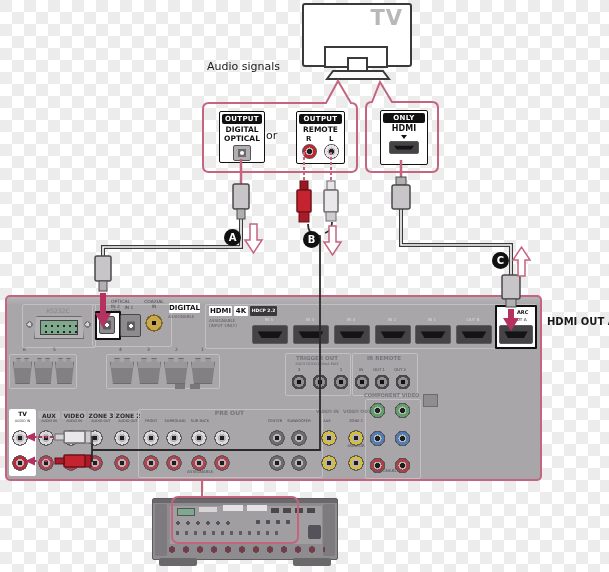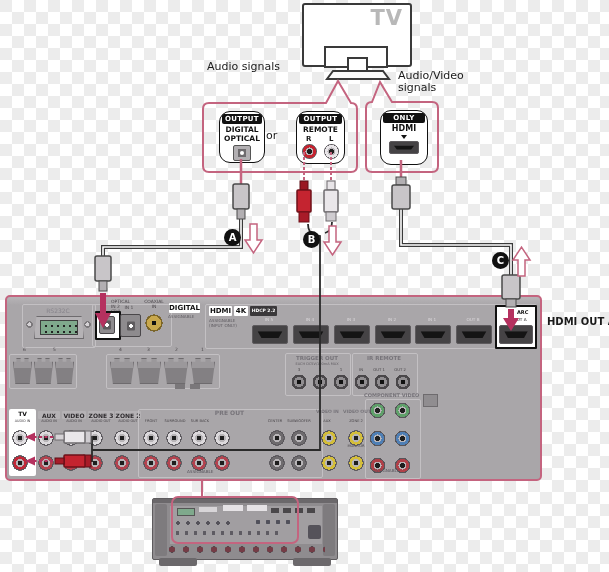--- a/index.html
+++ b/index.html
@@ -3,21 +3,21 @@
 <meta charset="utf-8">
 <style>
   html,body{margin:0;padding:0}
   #stage{position:relative;width:609px;height:572px;overflow:hidden;
     font-family:"DejaVu Sans",sans-serif;
     background-image:conic-gradient(#ffffff 25%, #ececec 25% 50%, #ffffff 50% 75%, #ececec 75%);
     background-size:24px 24px;}
   .abs{position:absolute}
   .t{position:absolute;color:#1a1a1a;line-height:1.05}
   .ctr{text-align:center}
-  .blk{position:absolute;background:#fff;border:1.6px solid #111;border-radius:11px}
+  .blk{position:absolute;background:#fff;border:1.6px solid #111;border-radius:2px}
   .hdr{margin:2px 2px 1px 2px;background:#111;color:#fff;font-weight:bold;font-size:7px;
     text-align:center;border-radius:2px;padding:1px 0;letter-spacing:.3px}
   .bl{font-weight:bold;font-size:7.5px;text-align:center;color:#111}
   .panel{position:absolute;left:5px;top:295px;width:537px;height:186px;
     background:linear-gradient(#b7b4b7,#a9a6a9 8px);border:2.5px solid #c4647f;border-radius:5px;box-sizing:border-box}
   .grp{position:absolute;border:1px solid #c3c0c3;border-radius:2px}
   .pl{position:absolute;color:#4a464a;line-height:1.1}
   .ps{position:absolute;color:#77747a;line-height:1.1;font-weight:bold}
   .pll{position:absolute;color:#dcd9dc;line-height:1.1}
   .chip{position:absolute;background:#fff;color:#111;font-weight:bold;text-align:center;border-radius:1px}
@@ -46,21 +46,20 @@
 </head>
 <body>
 
 <div id="stage">
 
   <div class="abs" style="left:302px;top:3px;width:110px;height:64px;background:#fff;border:2px solid #3a3a3a;border-radius:3px;box-sizing:border-box">
     <span class="t" style="right:7px;top:2px;font-size:21px;font-weight:bold;color:#b8b8b8;letter-spacing:1px">TV</span>
   </div>
 
   <span class="t" style="left:207px;top:61px;font-size:11px">Audio signals</span>
-  <span class="t" style="left:398px;top:70px;font-size:11px;width:76px">Audio/Video signals</span>
 
   <div class="blk" style="left:219px;top:111px;width:44px;height:50px">
     <div class="hdr">OUTPUT</div>
     <div class="bl">DIGITAL</div>
     <div class="bl">OPTICAL</div>
     <div style="position:relative;margin:2px auto 0;width:16px;height:14px;background:#b2afb2;border:1.5px solid #555;border-radius:2px">
       <div style="position:absolute;left:50%;top:50%;width:8px;height:8px;transform:translate(-50%,-50%);background:#6e6b6e">
         <div style="position:absolute;left:50%;top:50%;width:4px;height:4px;transform:translate(-50%,-50%);background:#fff;border-radius:50%"></div>
       </div>
     </div>

